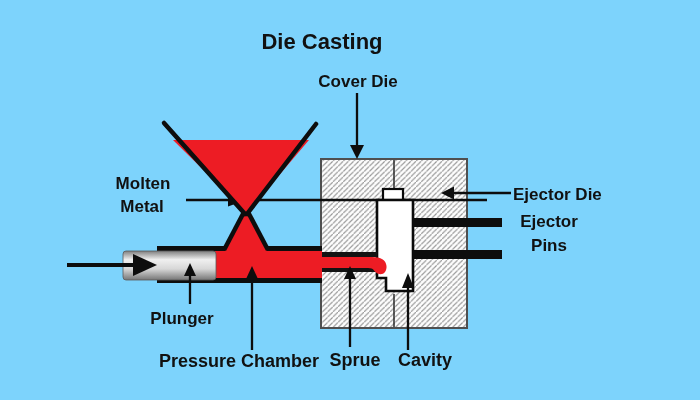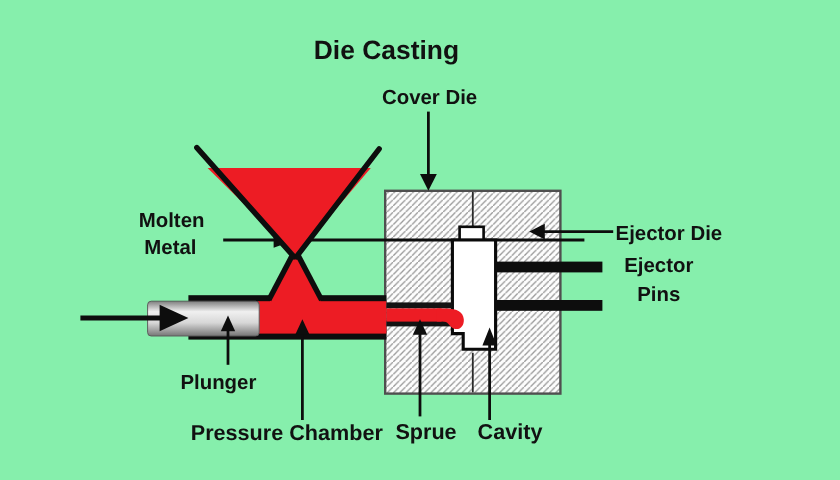--- a/index.html
+++ b/index.html
@@ -1,16 +1,16 @@
 <!DOCTYPE html>
 <html><head>
 <meta charset="utf-8">
 <style>
   html,body{margin:0;padding:0;background:#fff;}
-  #stage{position:relative;width:700px;height:400px;background:#86efac;overflow:hidden;
+  #stage{position:relative;width:700px;height:400px;background:#7dd3fc;overflow:hidden;
          font-family:"Liberation Sans",sans-serif;}
   svg{position:absolute;left:0;top:0;}
   .lbl{font-family:"Liberation Sans",sans-serif;font-weight:700;fill:#111;font-size:17px;}
   .lbl-lg{font-size:22px;}
   .lbl-md{font-size:18px;}
   .ptr{stroke:#0d0d0d;stroke-width:2.3;fill:none;}
   .head{fill:#0d0d0d;stroke:none;}
 </style>
 </head>
 <body>

